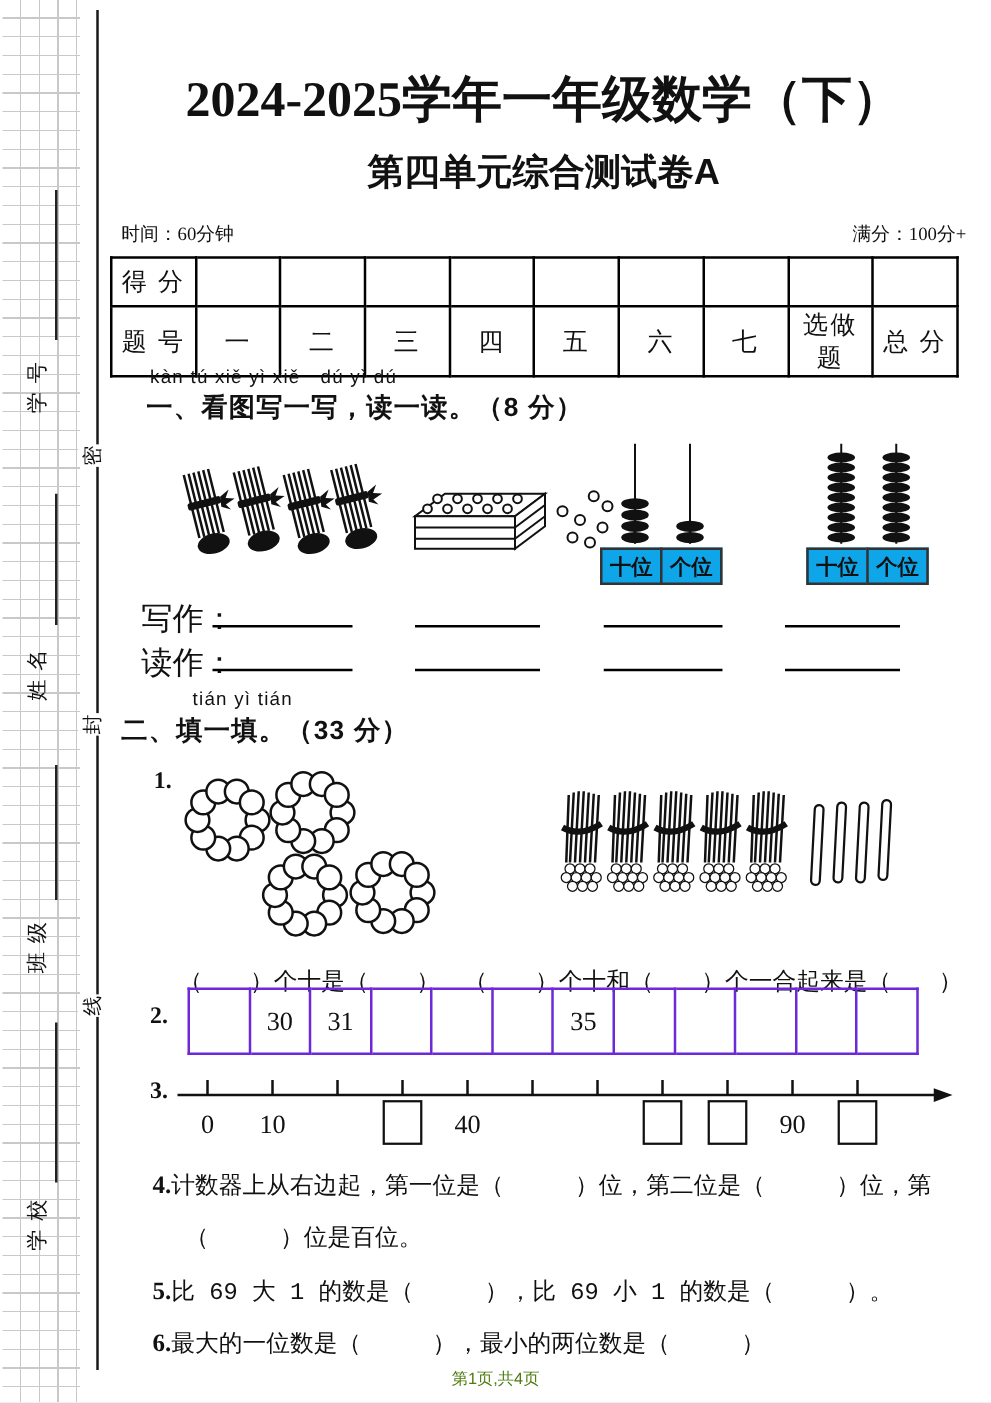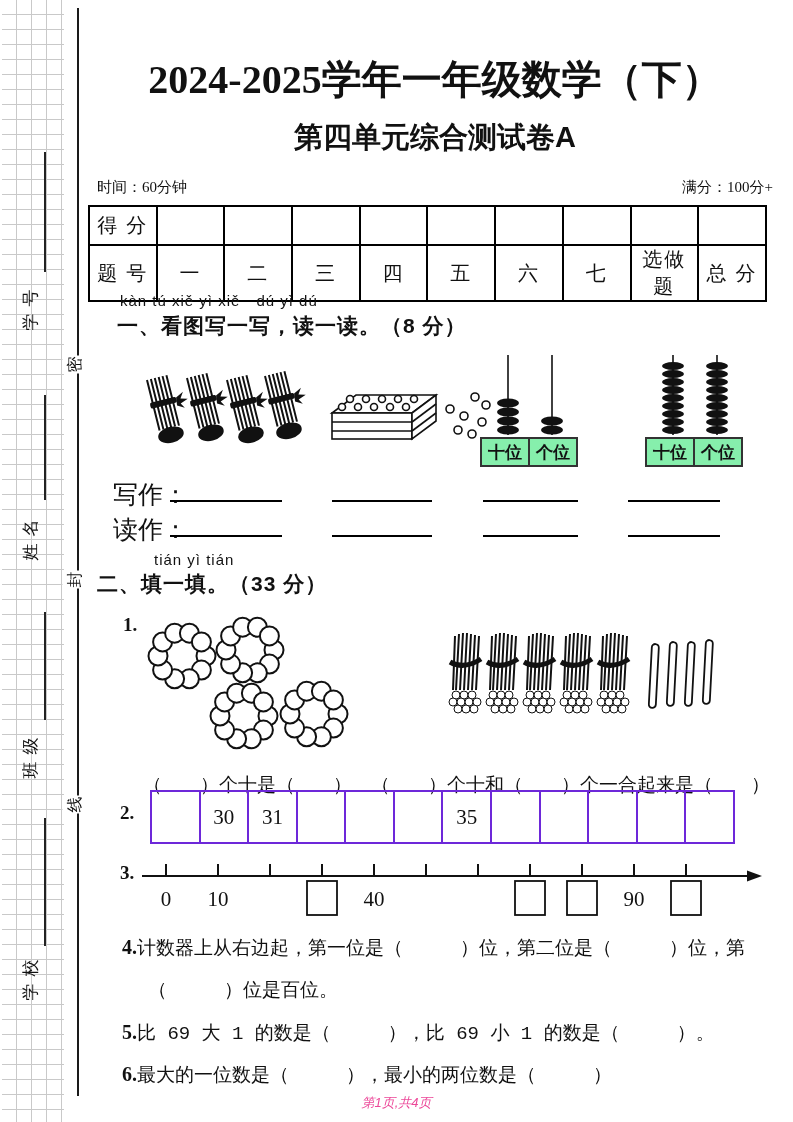--- a/index.html
+++ b/index.html
@@ -58,33 +58,33 @@
   .qtext{font-size:19px;font-family:Liberation Mono, monospace;}
   .body-line{position:absolute; font-size:19px; white-space:nowrap;}
   .blank{position:absolute; height:2px; background:#000;}
   .label-inline{position:absolute; font-size:25px;}
   
   .abacus{position:absolute; width:100px;}
   .pv-row{display:flex; margin-top:-2px;}
   .pv-cell{
     width:46px; height:26px; border:2px solid #333; margin-right:-2px;
     display:flex; align-items:center; justify-content:center;
-    font-size:17px; font-weight:bold; background:#86efac;
+    font-size:17px; font-weight:bold; background:#0ea5e9;
   }
   
   table.num-strip{
     position:absolute; left:150px; top:790px; width:585px;
     border-collapse:collapse; table-layout:fixed;
   }
   table.num-strip td{
     border:2px solid #6d28d9; height:48px; text-align:center; font-size:21px;
   }
   .footer{
     position:absolute; left:0; top:1094px; width:793px; text-align:center;
-    font-size:13px; font-family:"Liberation Sans", sans-serif; color:#ec4899;font-style:italic;
+    font-size:13px; font-family:"Liberation Sans", sans-serif; color:#4d7c0f;
   }
   svg{position:absolute; overflow:visible;}
   svg text{font-family:"Liberation Serif", serif;}
 </style>
 </head>
 <body>
 
 <div class="page">
 
   <div class="margin-grid"></div>

